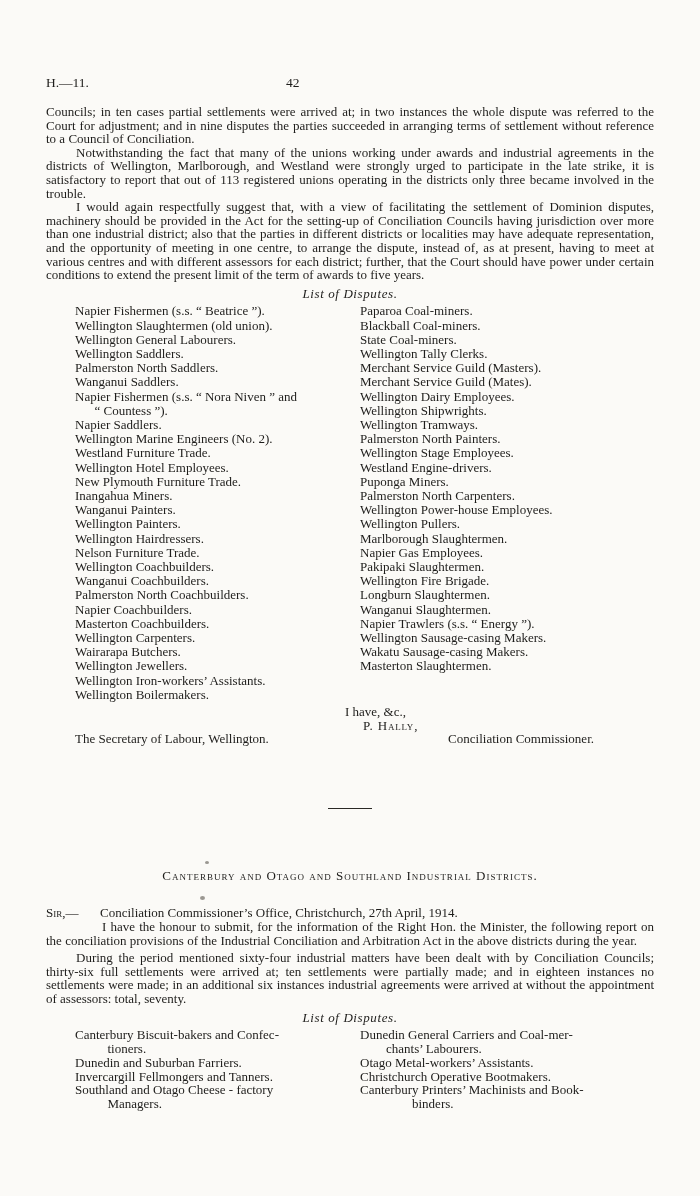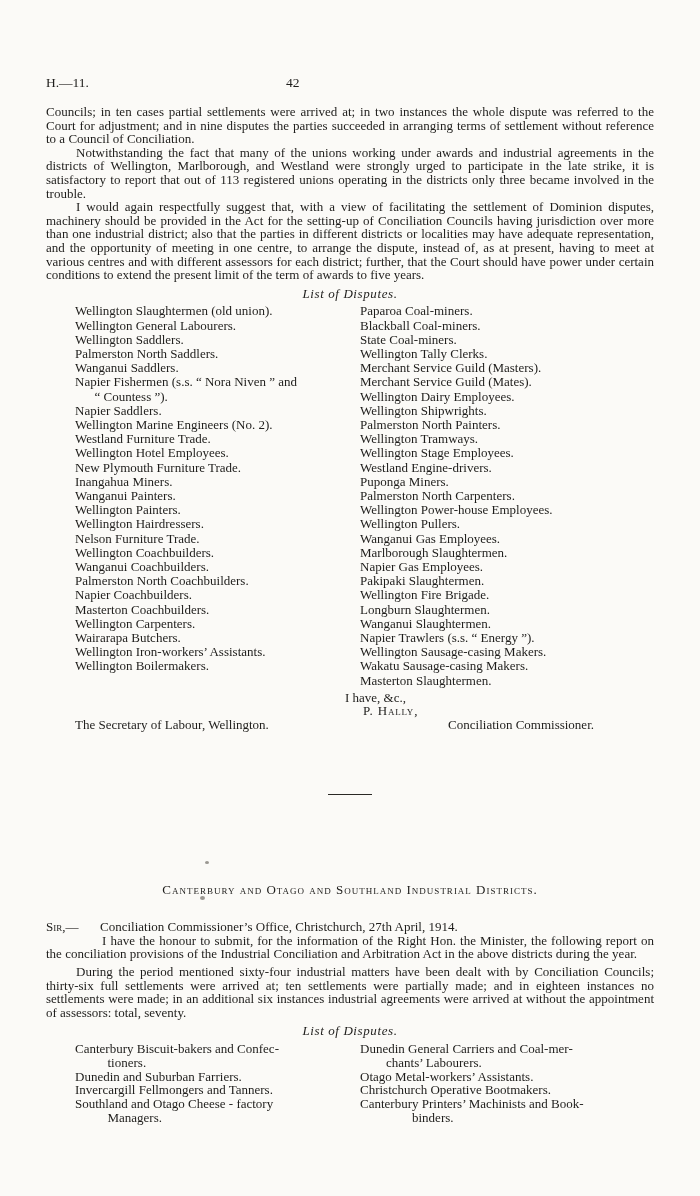--- a/index.html
+++ b/index.html
@@ -38,21 +38,21 @@
   .closing { margin-top: 3px; }
   .ihave { margin-left: 299px; font-family: Liberation Serif, serif; }
   .signame { margin-left: 317px; font-variant: small-caps; letter-spacing: 0.8px; }
   .sigrow { display: flex; justify-content: space-between; }
   .addressee { margin-left: 29px; }
   .sigtitle { margin-right: 60px; }
 
   .rule { width: 44px; height: 1px; background: #2a2925; margin: 62px auto 0 auto; }
 
   .sec2-heading {
-    margin-top: 88px; text-align: center;
+    margin-top: 60px; text-align: center;
     font-variant: small-caps; letter-spacing: 1px;
   }
 
   .sir-line { position: relative; text-align: left; padding-left: 54px; margin-top: 24px; }
   .sir { position: absolute; left: 0; top: 0; font-variant: small-caps; }
 
   .speck { position: absolute; background: #4a463e; opacity: 0.55; border-radius: 50%; }
   .speck1 { left: 205px; top: 861px; width: 4px; height: 3px; }
   .speck2 { left: 200px; top: 896px; width: 5px; height: 4px; }
 </style>
@@ -67,20 +67,21 @@
   </div>
 
   <p class="para">Councils; in ten cases partial settlements were arrived at; in two instances the whole dispute was referred to the Court for adjustment; and in nine disputes the parties succeeded in arranging terms of settlement without reference to a Council of Conciliation.</p>
   <p class="para indent">Notwithstanding the fact that many of the unions working under awards and industrial agreements in the districts of Wellington, Marlborough, and Westland were strongly urged to participate in the late strike, it is satisfactory to report that out of 113 registered unions operating in the districts only three became involved in the trouble.</p>
   <p class="para indent">I would again respectfully suggest that, with a view of facilitating the settlement of Dominion disputes, machinery should be provided in the Act for the setting-up of Conciliation Councils having jurisdiction over more than one industrial district; also that the parties in different districts or localities may have adequate representation, and the opportunity of meeting in one centre, to arrange the dispute, instead of, as at present, having to meet at various centres and with different assessors for each district; further, that the Court should have power under certain conditions to extend the present limit of the term of awards to five years.</p>
 
   <div class="list-heading">List of Disputes.</div>
 
   <div class="columns list1">
     <div class="col-left">
+        <div class="li">Napier Fishermen (s.s. “ Beatrice ”).</div>
         <div class="li">Wellington Slaughtermen (old union).</div>
         <div class="li">Wellington General Labourers.</div>
         <div class="li">Wellington Saddlers.</div>
         <div class="li">Palmerston North Saddlers.</div>
         <div class="li">Wanganui Saddlers.</div>
         <div class="li">Napier Fishermen (s.s. “ Nora Niven ” and
       “ Countess ”).</div>
         <div class="li">Napier Saddlers.</div>
         <div class="li">Wellington Marine Engineers (No. 2).</div>
         <div class="li">Westland Furniture Trade.</div>
@@ -91,41 +92,41 @@
         <div class="li">Wellington Painters.</div>
         <div class="li">Wellington Hairdressers.</div>
         <div class="li">Nelson Furniture Trade.</div>
         <div class="li">Wellington Coachbuilders.</div>
         <div class="li">Wanganui Coachbuilders.</div>
         <div class="li">Palmerston North Coachbuilders.</div>
         <div class="li">Napier Coachbuilders.</div>
         <div class="li">Masterton Coachbuilders.</div>
         <div class="li">Wellington Carpenters.</div>
         <div class="li">Wairarapa Butchers.</div>
+        <div class="li">Wellington Jewellers.</div>
         <div class="li">Wellington Iron-workers’ Assistants.</div>
         <div class="li">Wellington Boilermakers.</div>
       </div>
     <div class="col-right">
         <div class="li">Paparoa Coal-miners.</div>
         <div class="li">Blackball Coal-miners.</div>
         <div class="li">State Coal-miners.</div>
         <div class="li">Wellington Tally Clerks.</div>
         <div class="li">Merchant Service Guild (Masters).</div>
         <div class="li">Merchant Service Guild (Mates).</div>
         <div class="li">Wellington Dairy Employees.</div>
         <div class="li">Wellington Shipwrights.</div>
+        <div class="li">Wellington Tramways.</div>
         <div class="li">Palmerston North Painters.</div>
-        <div class="li">Wellington Tramways.</div>
         <div class="li">Wellington Stage Employees.</div>
         <div class="li">Westland Engine-drivers.</div>
         <div class="li">Puponga Miners.</div>
         <div class="li">Palmerston North Carpenters.</div>
         <div class="li">Wellington Power-house Employees.</div>
         <div class="li">Wellington Pullers.</div>
-        <div class="li">Wanganui Gas Employees.</div>
         <div class="li">Marlborough Slaughtermen.</div>
         <div class="li">Napier Gas Employees.</div>
         <div class="li">Pakipaki Slaughtermen.</div>
         <div class="li">Wellington Fire Brigade.</div>
         <div class="li">Longburn Slaughtermen.</div>
         <div class="li">Wanganui Slaughtermen.</div>
         <div class="li">Napier Trawlers (s.s. “ Energy ”).</div>
         <div class="li">Wellington Sausage-casing Makers.</div>
         <div class="li">Wakatu Sausage-casing Makers.</div>
         <div class="li">Masterton Slaughtermen.</div>

